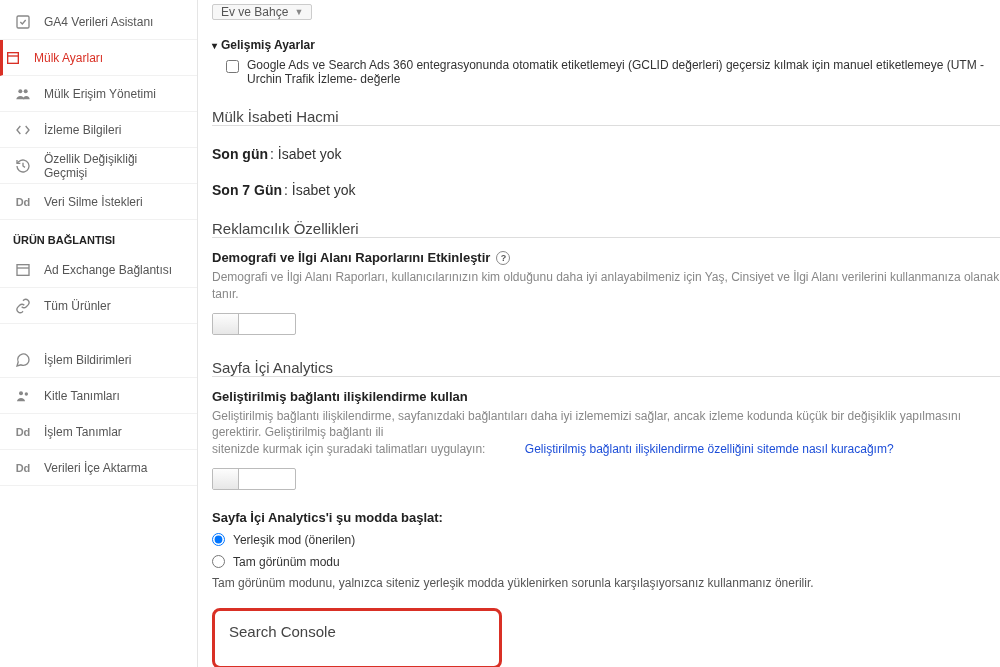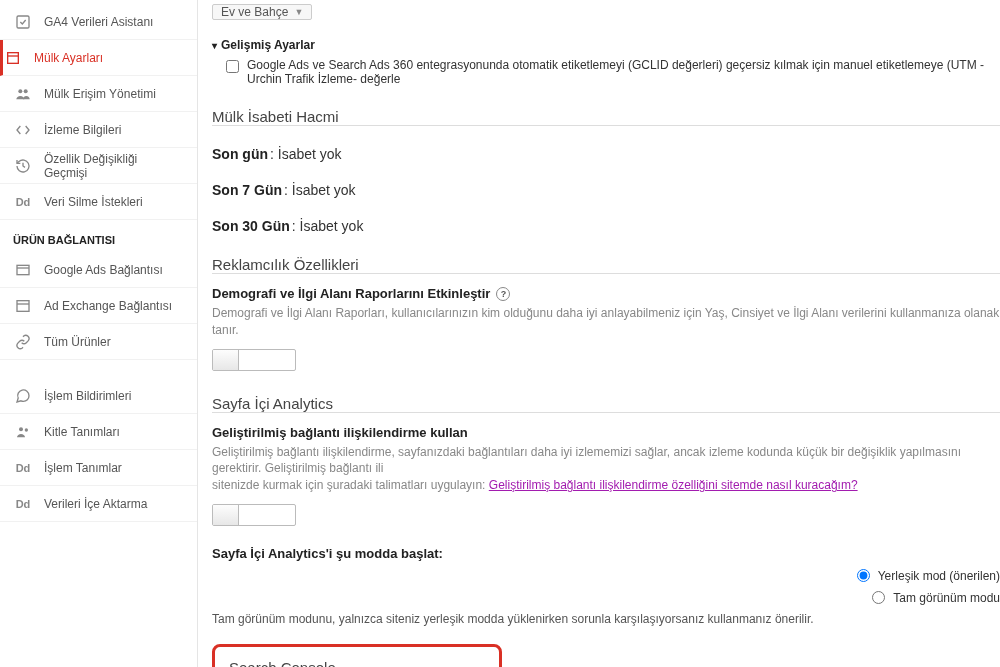--- a/index.html
+++ b/index.html
@@ -23,27 +23,27 @@
   .checkbox-row { display: flex; align-items: flex-start; margin-top: 6px; padding-left: 14px; font-size: 12px; color: #333; }
   .checkbox-row input { margin-right: 8px; margin-top: 2px; }
 
   .section-head { font-size: 15px; color: #444; margin-top: 22px; padding-bottom: 0; border-bottom: 1px solid #ddd; font-weight: normal; width: 100%; }
   .kv { margin-top: 20px; font-size: 14px; }
   .kv b { font-weight: bold; color: #222; margin-right: 2px; }
 
   .subhead { font-size: 13px; font-weight: bold; color: #222; margin-top: 12px; display: flex; align-items: center; }
   .qmark { display: inline-flex; align-items: center; justify-content: center; width: 14px; height: 14px; border: 1px solid #888; border-radius: 50%; font-size: 9px; color: #555; margin-left: 6px; }
   .desc { font-size: 12px; color: #888; margin-top: 4px; line-height: 1.4; }
-  .desc a { color: #a21caf; text-decoration: underline; cursor: pointer; }
+  .desc a { color: #1d4ed8; cursor: pointer; margin-left: 36px; }
 
   .toggle { display: inline-flex; border: 1px solid #bbb; border-radius: 2px; overflow: hidden; margin-top: 10px; cursor: pointer; height: 22px; }
   .toggle .handle { width: 26px; background: linear-gradient(#fdfdfd,#e7e7e7); border-right: 1px solid #bbb; }
   .toggle .lbl-off { background: #eee; color: #333; font-size: 11px; font-weight: bold; padding: 4px 8px; margin-top: 20px; }
 
-  .radio-row { display: flex; align-items: center; margin-top: 8px; font-size: 12px; justify-content: flex-end; }
+  .radio-row { display: flex; align-items: center; margin-top: 8px; font-size: 12px; }
   .radio-row input { margin-right: 8px; }
 
   .red-box { border: 3px solid #d93025; border-radius: 8px; padding: 12px 14px 18px; margin-top: 16px; width: 290px; }
   .red-box .section-head { margin-top: 0; border-bottom: none; padding-bottom: 8px; }
 
   svg { width: 16px; height: 16px; }
 </style>
 </head>
 <body>
 
@@ -103,29 +103,20 @@
       <span>Özellik Değişikliği Geçmişi</span>
     </div>
 
     <div class="side-item">
       <span class="ico" style="font-size:11px;font-weight:bold;">Dd</span>
       <span>Veri Silme İstekleri</span>
     </div>
 
     <div class="side-heading">ÜRÜN BAĞLANTISI</div>
 
-    <div class="side-item">
-      <span class="ico">
-          <svg viewBox="0 0 24 24" fill="none" stroke="currentColor" stroke-width="2">
-            <rect x="3" y="5" width="18" height="14"></rect>
-            <line x1="3" y1="9" x2="21" y2="9"></line>
-          </svg>
-        </span>
-      <span>Google Ads Bağlantısı</span>
-    </div>
 
 
     <div class="side-item">
       <span class="ico">
           <svg viewBox="0 0 24 24" fill="none" stroke="currentColor" stroke-width="2">
             <rect x="3" y="4" width="18" height="16"></rect>
             <line x1="3" y1="9" x2="21" y2="9"></line>
           </svg>
         </span>
       <span>Ad Exchange Bağlantısı</span>
@@ -188,21 +179,20 @@
     </div>
 
     <div class="checkbox-row">
       <input type="checkbox" style="">
       <span>Google Ads ve Search Ads 360 entegrasyonunda otomatik etiketlemeyi (GCLID değerleri) geçersiz kılmak için manuel etiketlemeye (UTM -Urchin Trafik İzleme- değerle</span>
     </div>
 
     <div class="section-head">Mülk İsabeti Hacmi</div>
     <div class="kv"><b>Son gün</b><span>: İsabet yok</span></div>
     <div class="kv"><b>Son 7 Gün</b><span>: İsabet yok</span></div>
-    <div class="kv"><b>Son 30 Gün</b><span>: İsabet yok</span></div>
 
     <div class="section-head">Reklamcılık Özellikleri</div>
     <div class="subhead">
       <span>Demografi ve İlgi Alanı Raporlarını Etkinleştir</span>
       <span class="qmark">?</span>
     </div>
     <div class="desc">Demografi ve İlgi Alanı Raporları, kullanıcılarınızın kim olduğunu daha iyi anlayabilmeniz için Yaş, Cinsiyet ve İlgi Alanı verilerini kullanmanıza olanak tanır.</div>
     <div class="toggle">
       <div class="handle"></div>
       <div class="lbl-off">KAPALI</div>

